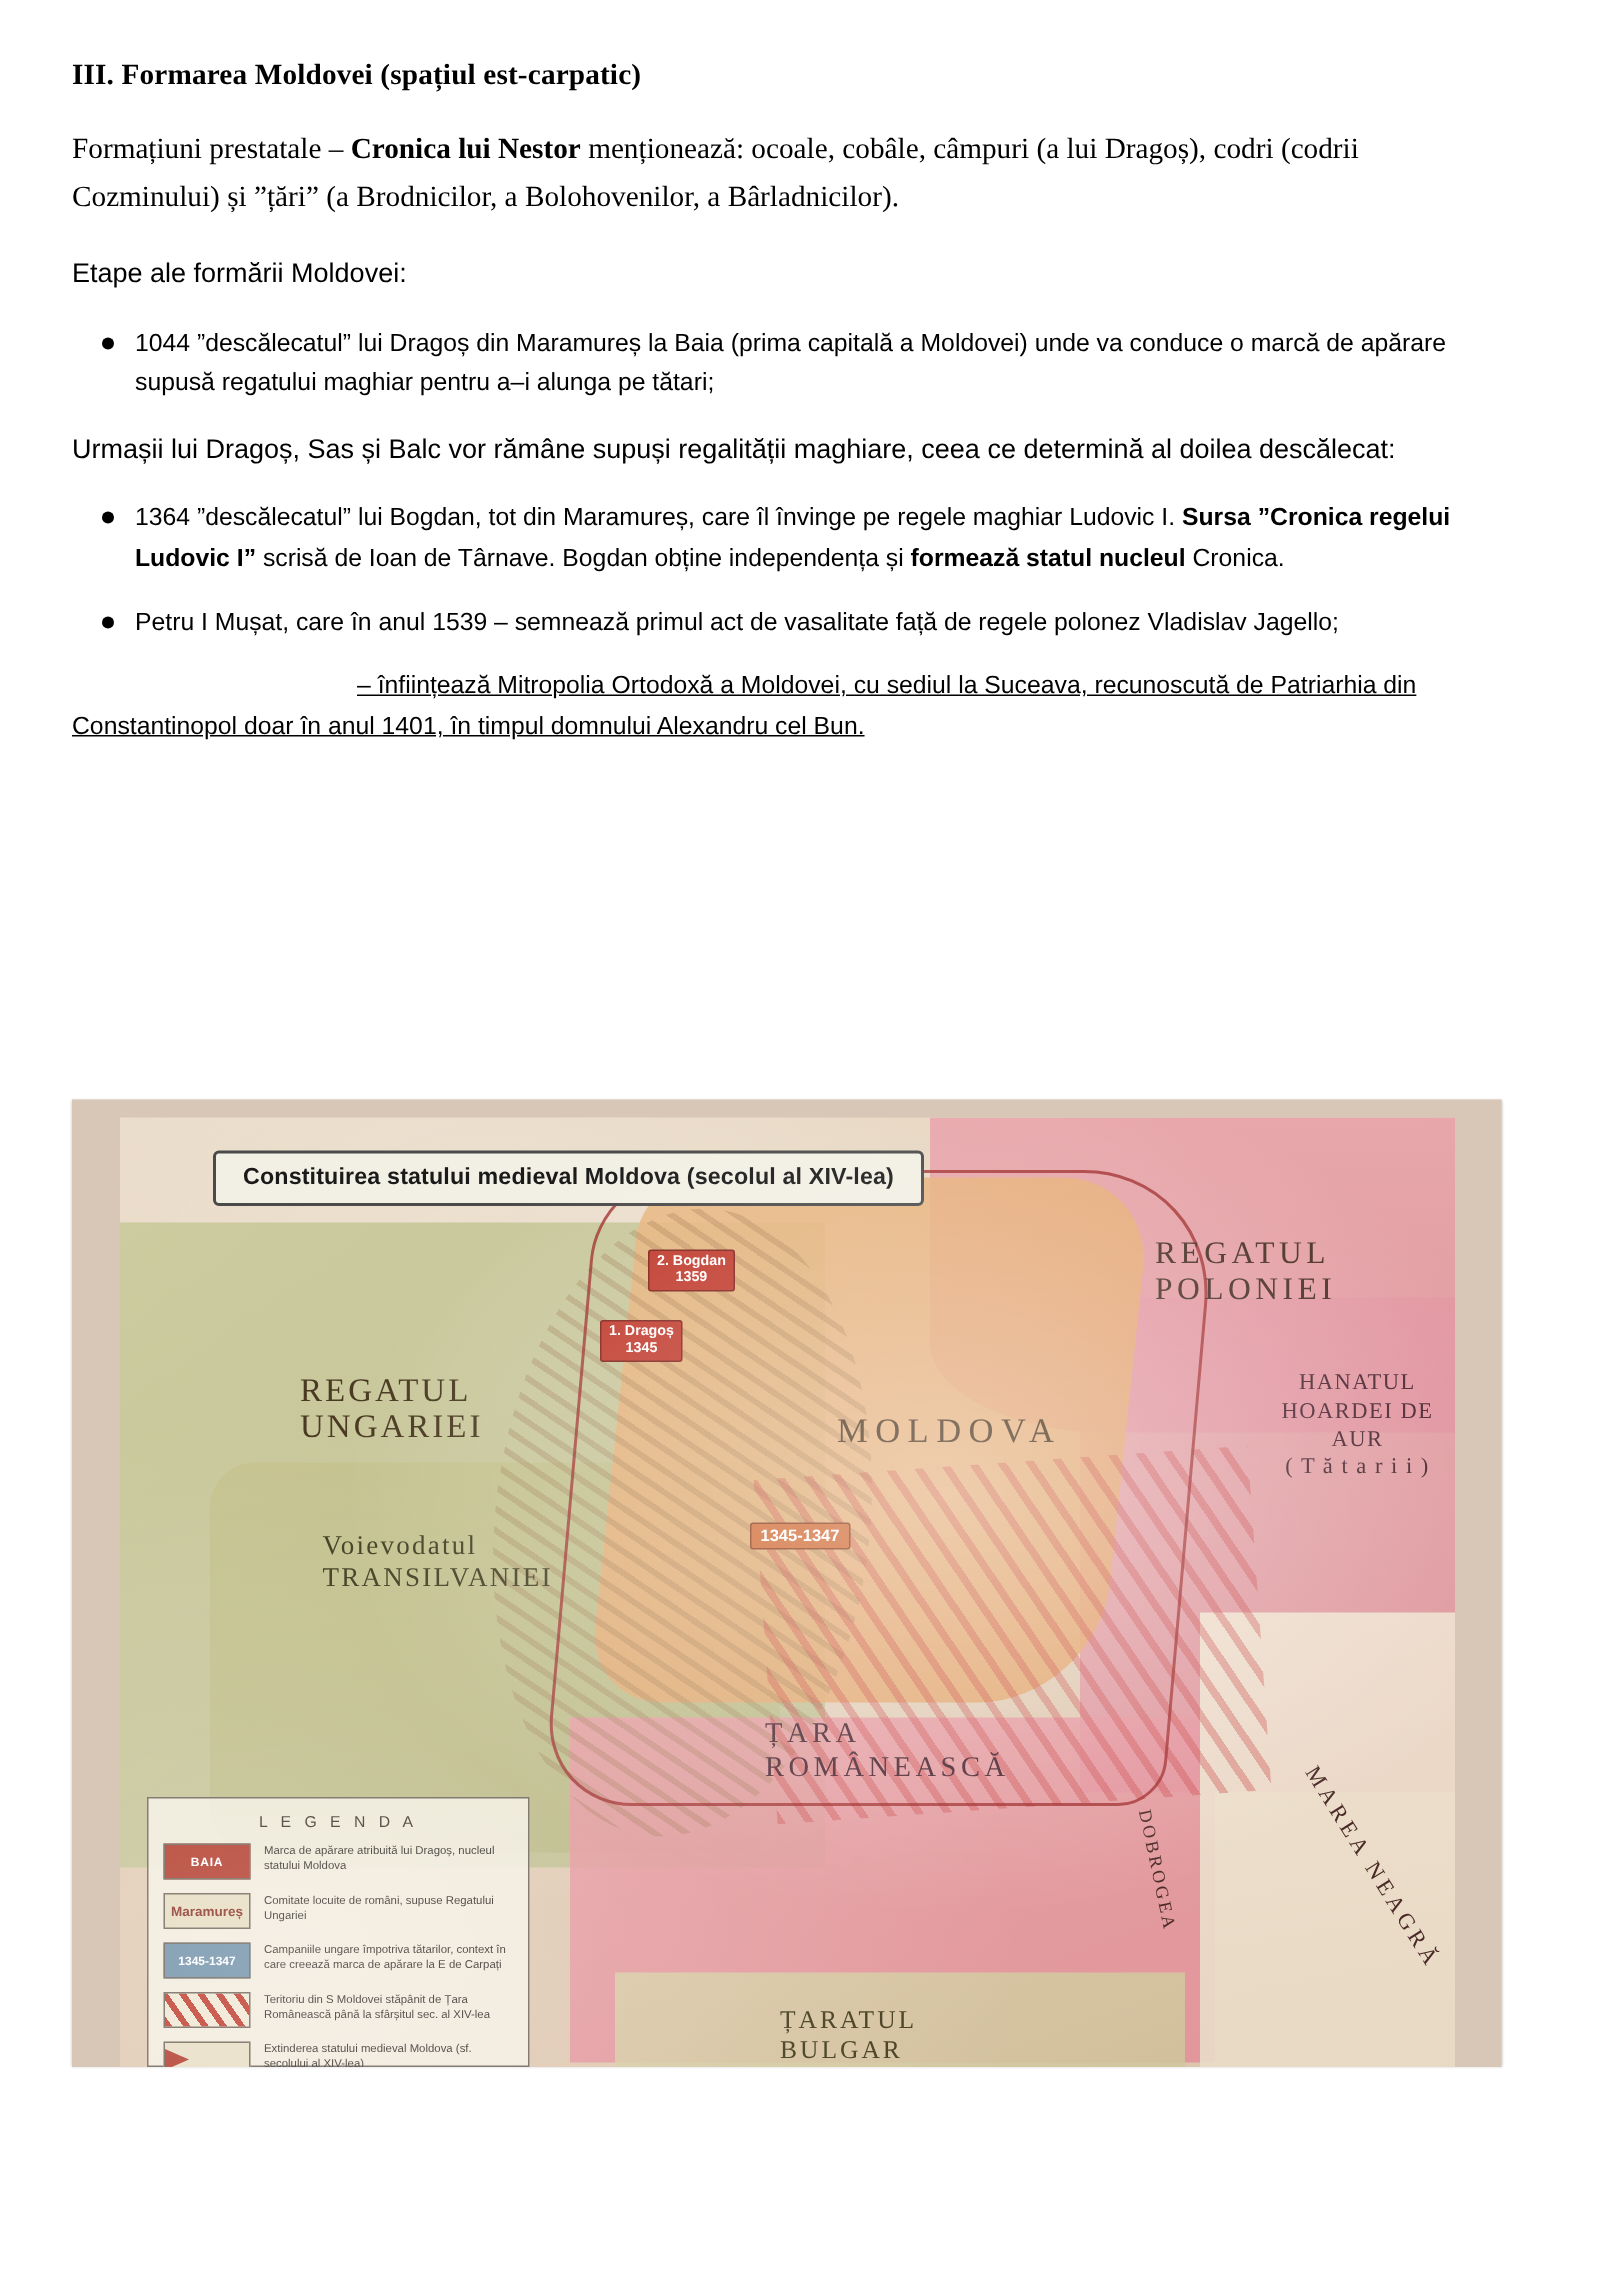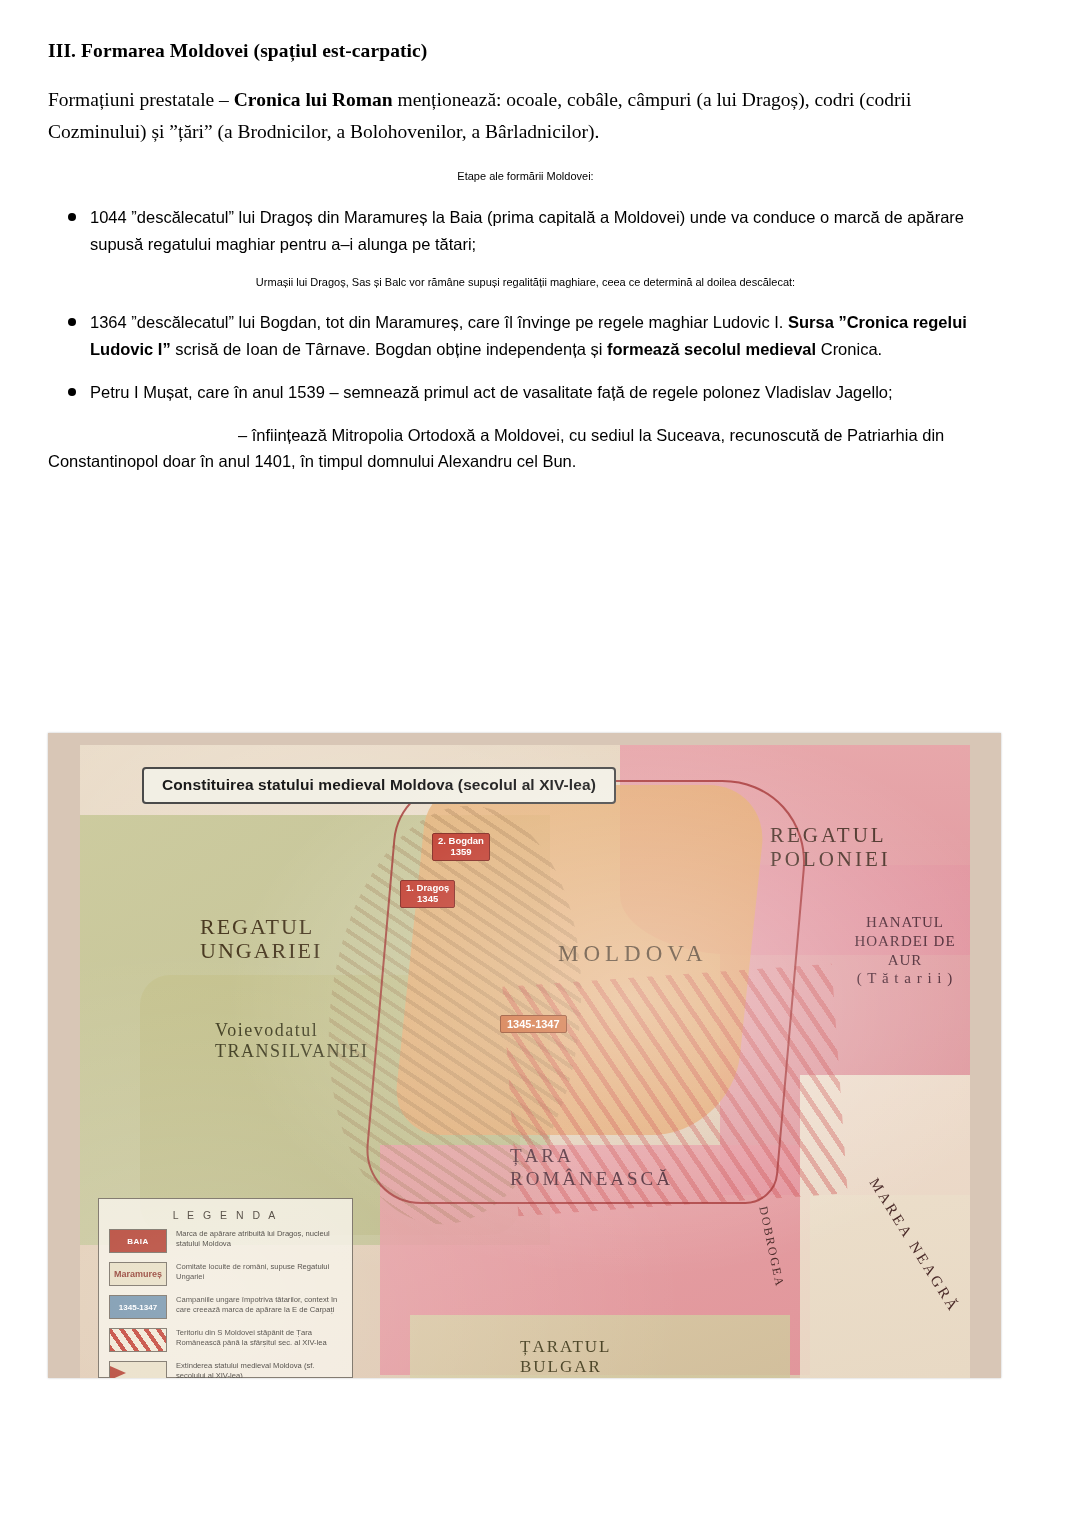--- a/index.html
+++ b/index.html
@@ -38,24 +38,23 @@
     letter-spacing: 0.1px;
   }
   p.serif {
     font-family: "Liberation Serif", serif;
     font-size: 19.5px;
     line-height: 1.65;
     margin: 0 0 20px 0;
   }
   p.sans {
     font-family: "Liberation Sans", sans-serif;
-    font-size: 11px;
+    font-size: 18px;
     line-height: 1.62;
     margin: 0 0 18px 0;
-    text-align: center;
   }
   .bold { font-weight: bold; }
   ul.bullets {
     list-style: none;
     margin: 0 0 16px 0;
     padding: 0;
   }
   ul.bullets li {
     position: relative;
     padding-left: 42px;
@@ -72,20 +71,21 @@
     width: 8px;
     height: 8px;
     border-radius: 50%;
     background: #000;
   }
   .indent-line {
     font-family: "Liberation Sans", sans-serif;
     font-size: 16.5px;
     line-height: 1.62;
     margin: 0 0 18px 0;
+    text-decoration: underline;
   }
   .hang {
     text-indent: 190px;
   }
   
   .figure {
     position: absolute;
     left: 48px;
     top: 733px;
     width: 953px;
@@ -257,32 +257,32 @@
 </style>
 </head>
 <body>
 
 <div class="page">
 
   <div class="content">
 
     <h1 class="doc-title">III. Formarea Moldovei (spațiul est-carpatic)</h1>
 
-    <p class="serif"><span>Formațiuni prestatale – </span><span class="bold">Cronica lui Roman</span><span> menționează: ocoale, cobâle, câmpuri (a lui Dragoș), codri (codrii Cozminului) și ”țări” (a Brodnicilor, a Bolohovenilor, a Bârladnicilor).</span></p>
+    <p class="serif"><span>Formațiuni prestatale – </span><span class="bold">Cronica lui Nestor</span><span> menționează: ocoale, cobâle, câmpuri (a lui Dragoș), codri (codrii Cozminului) și ”țări” (a Brodnicilor, a Bolohovenilor, a Bârladnicilor).</span></p>
 
     <p class="sans">Etape ale formării Moldovei:</p>
 
     <ul class="bullets">
       <li>1044 ”descălecatul” lui Dragoș din Maramureș la Baia (prima capitală a Moldovei) unde va conduce o marcă de apărare supusă regatului maghiar pentru a–i alunga pe tătari;</li>
     </ul>
 
     <p class="sans">Urmașii lui Dragoș, Sas și Balc vor rămâne supuși regalității maghiare, ceea ce determină al doilea descălecat:</p>
 
     <ul class="bullets">
-      <li><span>1364 ”descălecatul” lui Bogdan, tot din Maramureș, care îl învinge pe regele maghiar Ludovic I. </span><span class="bold">Sursa ”Cronica regelui Ludovic I”</span><span> scrisă de Ioan de Târnave. Bogdan obține  independența și </span><span class="bold">formează secolul medieval</span><span> Cronica.</span></li>
+      <li><span>1364 ”descălecatul” lui Bogdan, tot din Maramureș, care îl învinge pe regele maghiar Ludovic I. </span><span class="bold">Sursa ”Cronica regelui Ludovic I”</span><span> scrisă de Ioan de Târnave. Bogdan obține  independența și </span><span class="bold">formează statul nucleul</span><span> Cronica.</span></li>
     </ul>
 
 
     <ul class="bullets">
       <li>Petru I Mușat, care în anul 1539 – semnează primul act de vasalitate față de regele polonez Vladislav Jagello;</li>
     </ul>
 
     <p class="indent-line hang">– înființează Mitropolia Ortodoxă a Moldovei, cu sediul la Suceava, recunoscută de Patriarhia din Constantinopol doar în anul 1401, în timpul domnului Alexandru cel Bun.</p>
 
 

